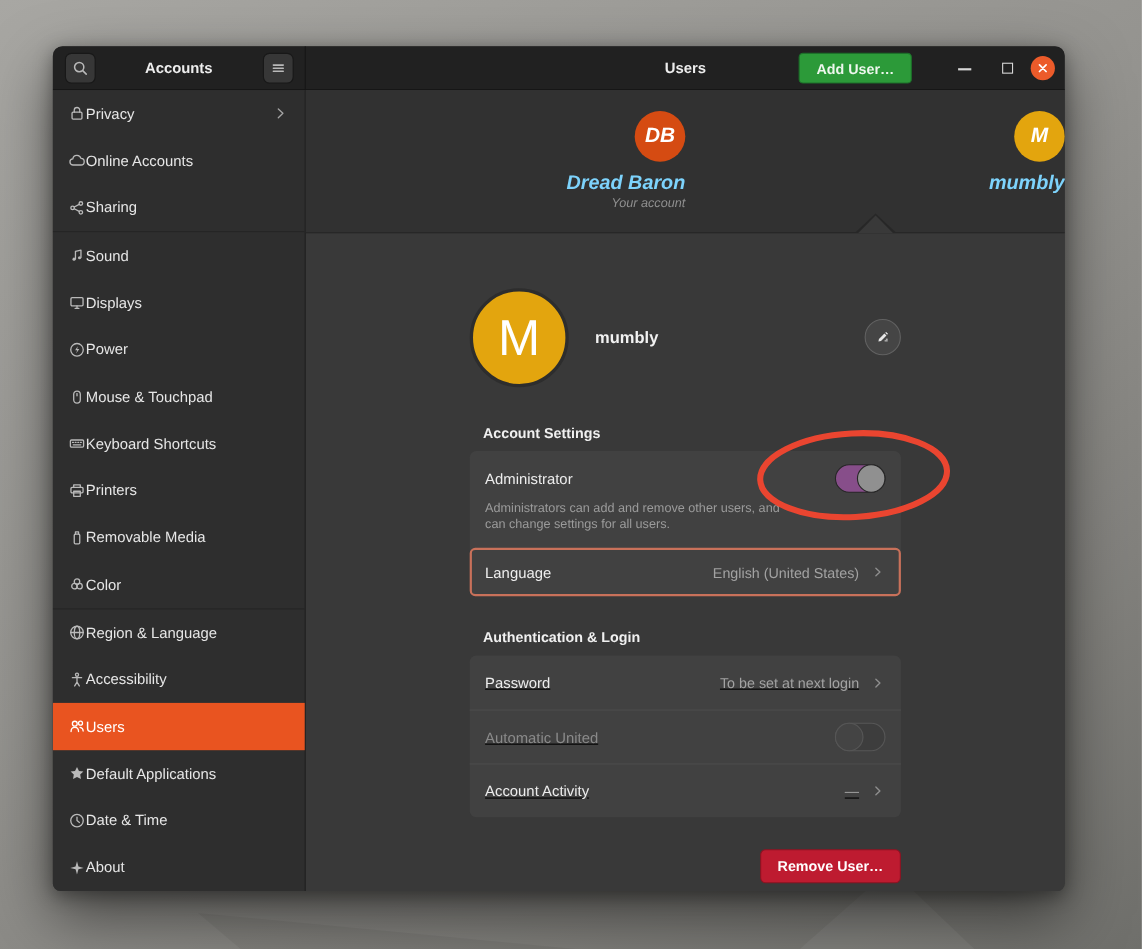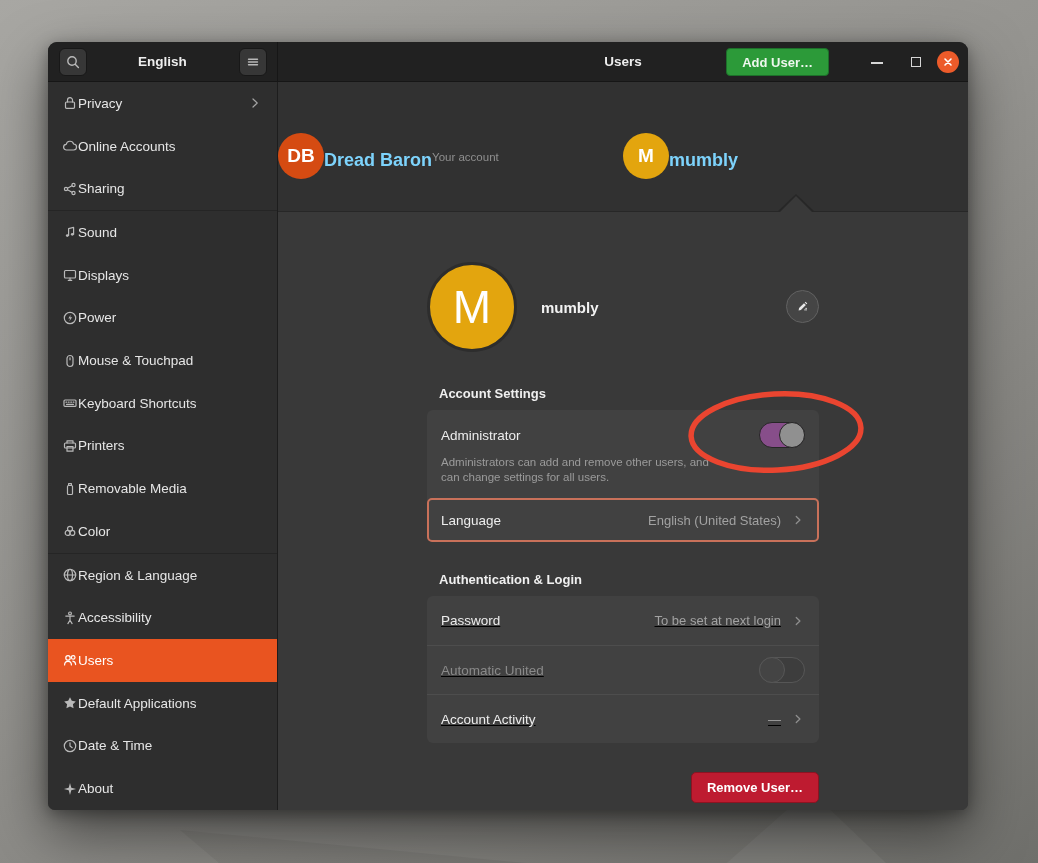--- a/index.html
+++ b/index.html
@@ -44,21 +44,21 @@
   .sb-item.selected svg * { stroke:#fff; }
   .sb-icon { width:16px; height:16px; flex:none; display:flex; }
   .sb-label { white-space:nowrap; }
   .sb-chev { margin-left:auto; display:flex; opacity:.85; }
   .sb-sep { height:1px; flex:none; background:#252525; }
   svg.ic * { stroke:#b9b9b9; }
   svg.ic .fl { fill:#b9b9b9; stroke:none; }
 
   .main { flex:1; display:flex; flex-direction:column; min-width:0; background:#393939; }
   .carousel { height:130px; flex:none; background:#313131; border-bottom:1px solid #272727; display:flex; position:relative; }
-  .c-user { width:50%; display:flex; align-items:center; padding-top:19px; }
+  .c-user { width:50%; display:flex; flex-direction:column; align-items:flex-end; padding-top:19px;font-style:italic; }
   .c-avatar { width:46px; height:46px; border-radius:50%; color:#fff; font-size:19px; font-weight:bold;
               display:flex; align-items:center; justify-content:center; }
   .c-name { margin-top:9px; font-size:18px; font-weight:bold; color:#7dd3fc; }
   .c-sub { margin-top:2px; font-size:11.5px; color:#8f8f8f; }
   .pointer-border { position:absolute; bottom:0; left:500px; width:0; height:0;
                     border-left:18px solid transparent; border-right:18px solid transparent; border-bottom:17px solid #272727; }
   .pointer { position:absolute; bottom:-1px; left:502px; width:0; height:0;
              border-left:16px solid transparent; border-right:16px solid transparent; border-bottom:16px solid #393939; }
 
   .content { flex:1; position:relative; }
@@ -106,21 +106,21 @@
 </head>
 <body>
 
 <div class="wp-shape wp1"></div>
 <div class="wp-shape wp2"></div>
 
 <div class="window">
 
   <div class="titlebar">
     <div class="tb-left">
-      <div class="tb-title">English</div>
+      <div class="tb-title">Accounts</div>
       <div class="tb-btn search-btn">
         <svg class="ic" width="16" height="16" viewBox="0 0 16 16" fill="none" stroke-width="1.4" stroke-linecap="round">
             <circle cx="7" cy="7" r="4.2"></circle>
             <path d="M10.2 10.2 13.4 13.4"></path>
           </svg>
       </div>
       <div class="tb-btn menu-btn">
         <svg class="ic" width="16" height="16" viewBox="0 0 16 16" fill="none" stroke-width="1.4" stroke-linecap="round">
             <path d="M3.5 5.2h9M3.5 8h9M3.5 10.8h9"></path>
           </svg>

